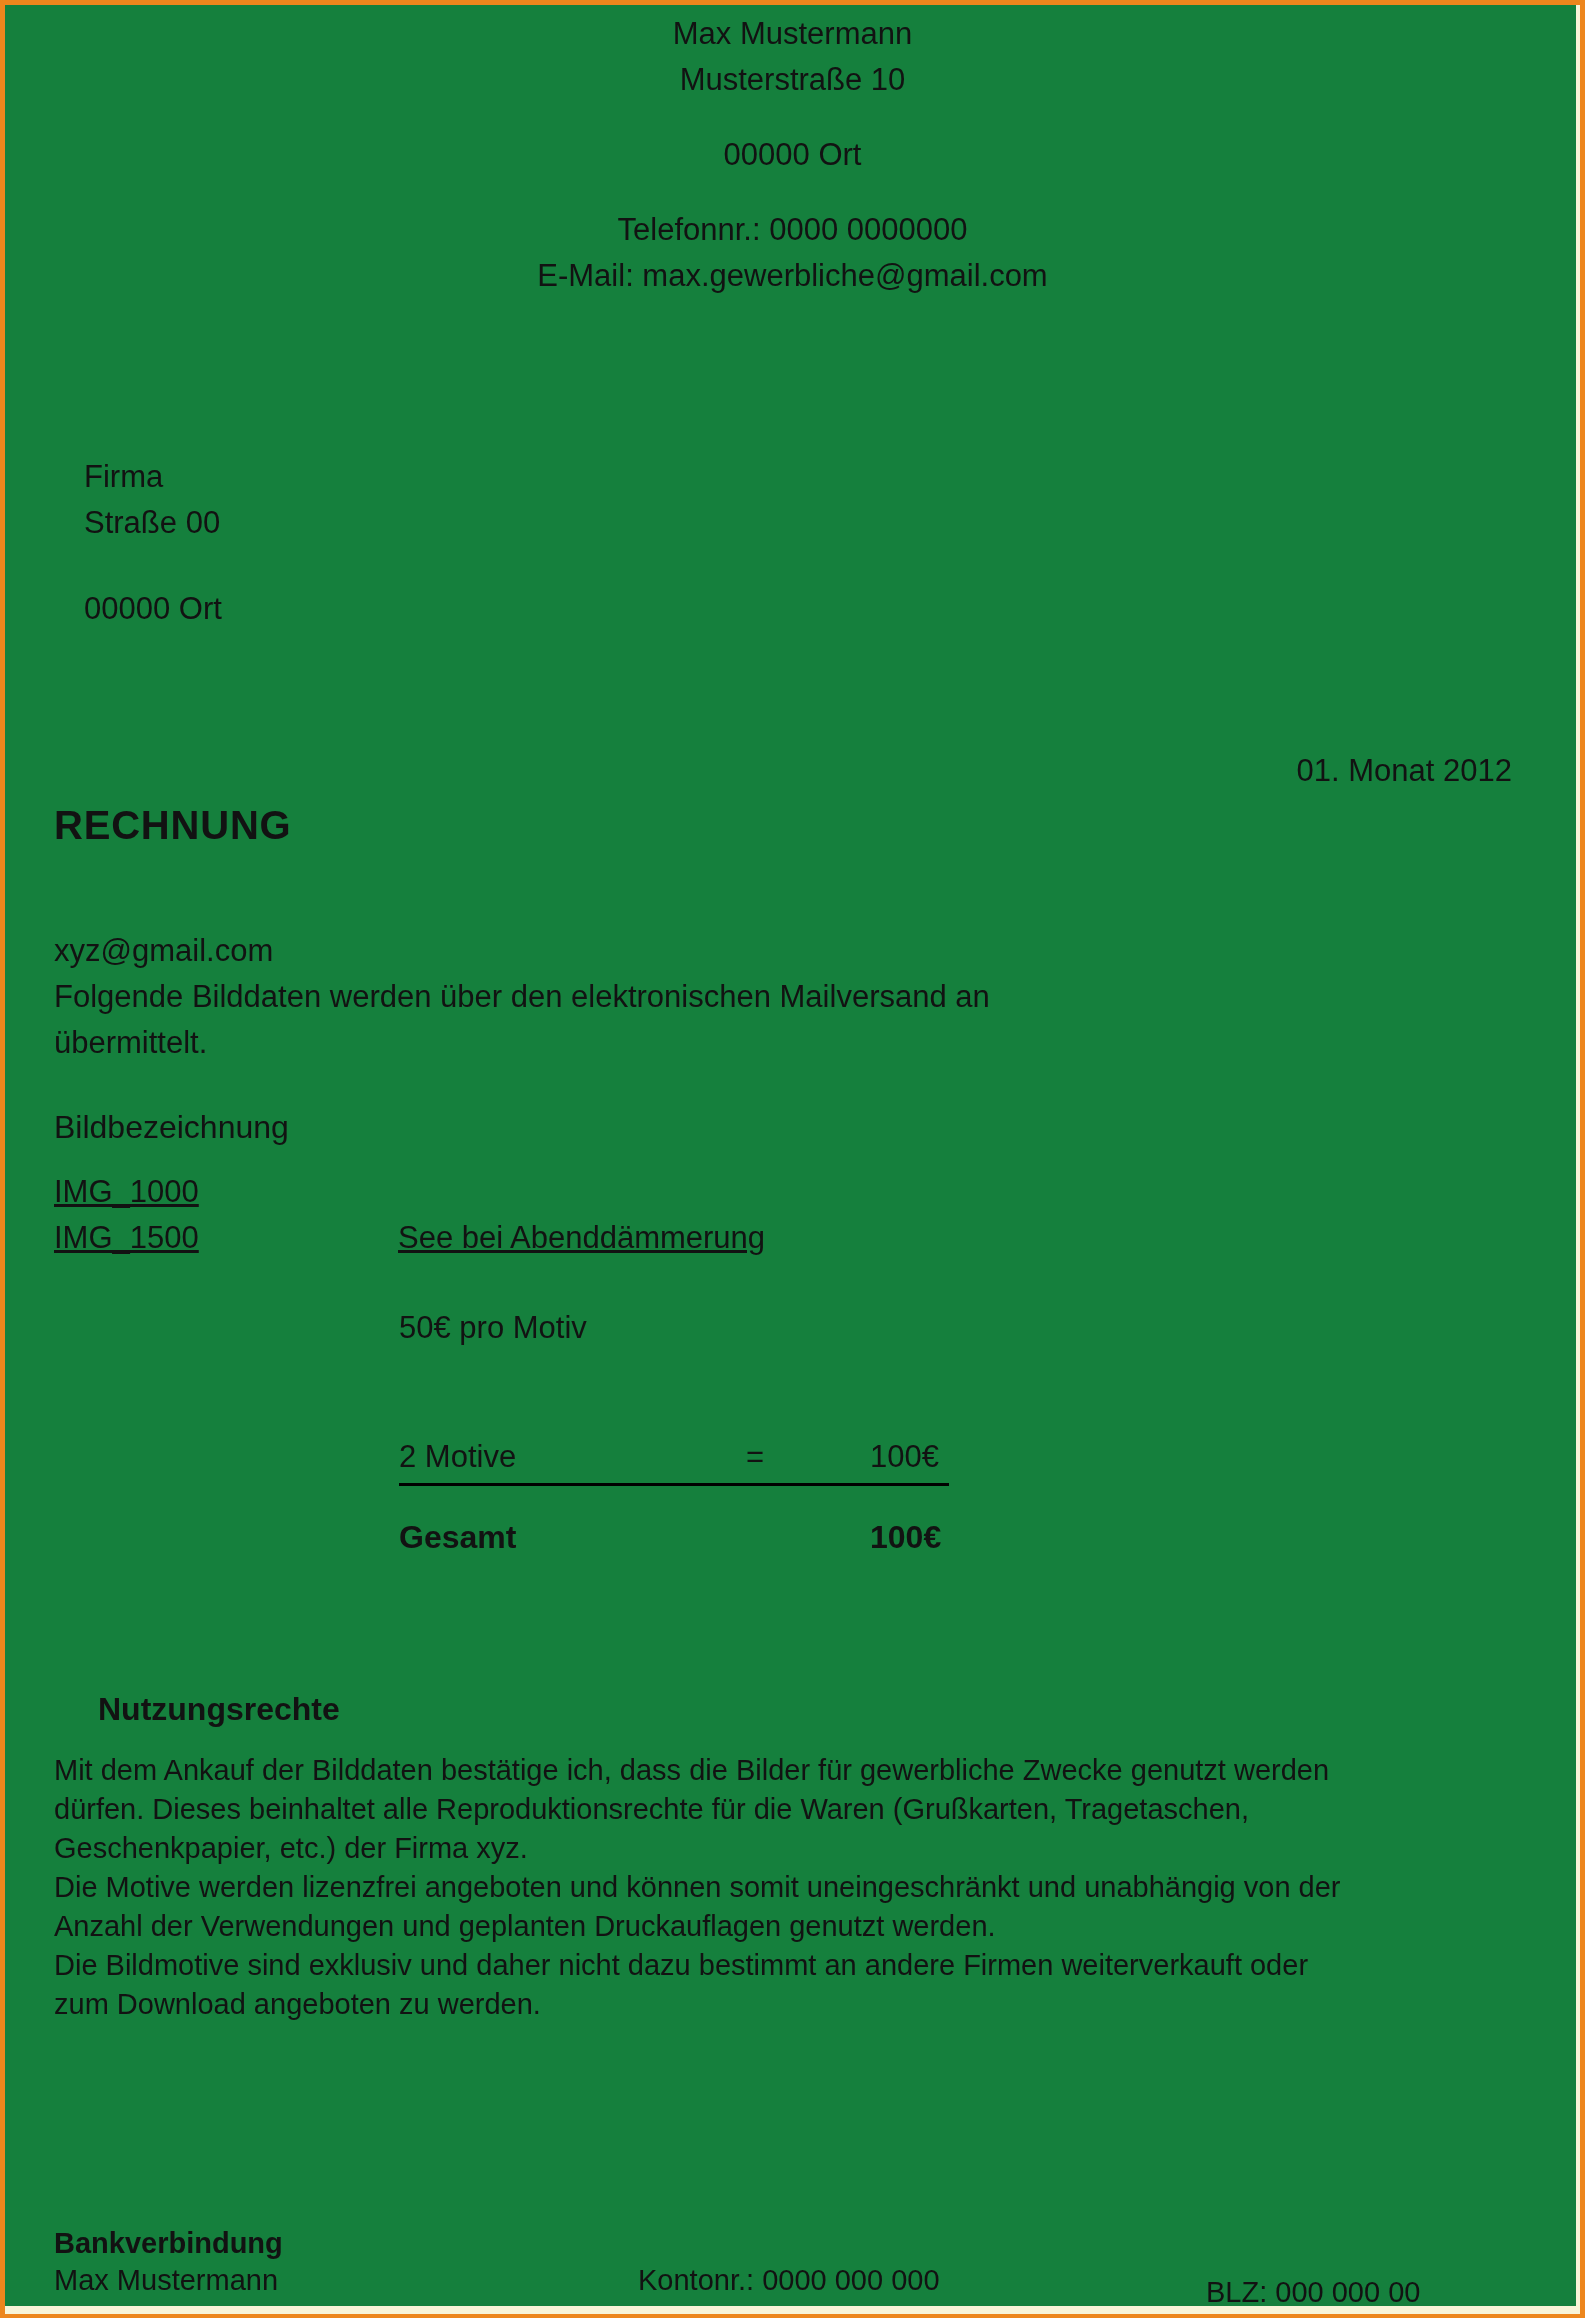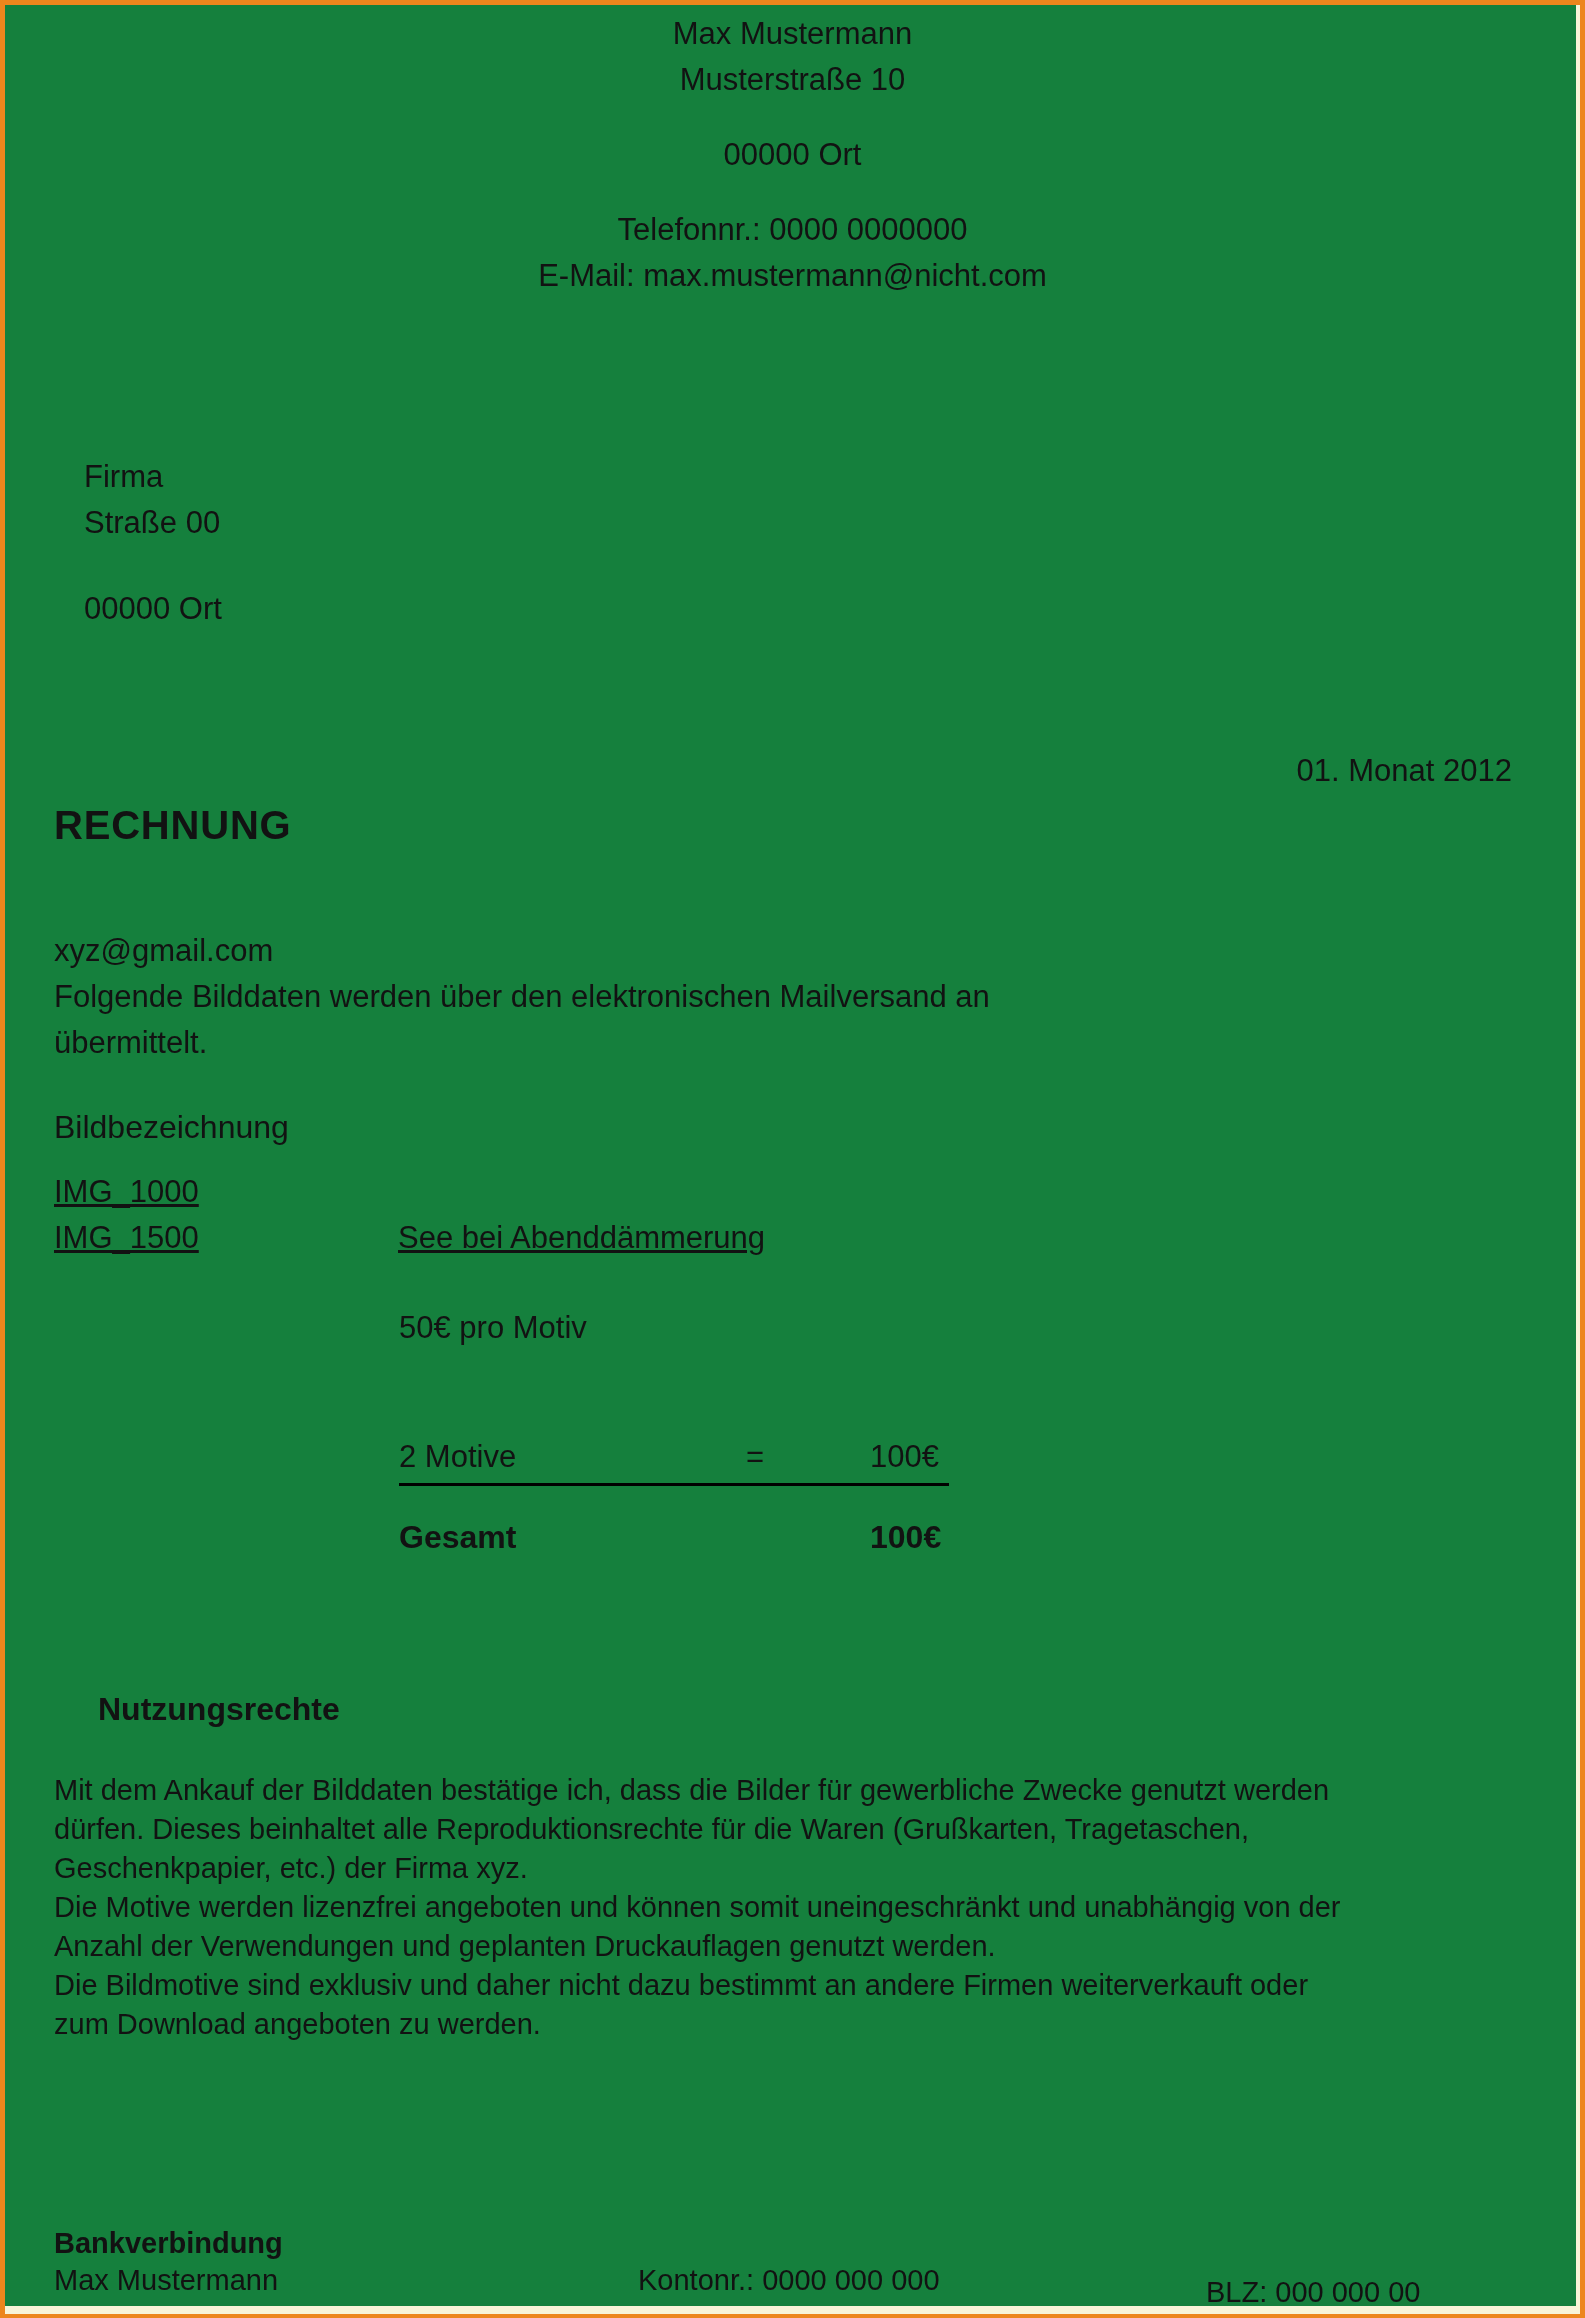--- a/index.html
+++ b/index.html
@@ -26,21 +26,21 @@
     background: #F8F4D8;
   }
   .page .accent-right {
     position: absolute;
     top: 0; bottom: 0; right: 0;
     width: 3.9px;
     background: #F8F4D8;
   }
   .block { position: absolute; }
   .t40 { font-size: 31px; line-height: 46px; }
-  .t38 { font-size: 29px; line-height: 39px; margin-top: 20px; }
+  .t38 { font-size: 29px; line-height: 39px; }
 
   .sender {
     top: 6.2px;
     left: 0;
     width: 100%;
     text-align: center;
   }
   .spacer-38 { height: 29px; }
   .spacer-52 { height: 40px; }
 
@@ -160,21 +160,21 @@
 
 <div class="page">
 
   <div class="block sender t40">
     <div>Max Mustermann</div>
     <div>Musterstraße 10</div>
     <div class="spacer-38"></div>
     <div>00000 Ort</div>
     <div class="spacer-38"></div>
     <div>Telefonnr.: 0000 0000000</div>
-    <div>E-Mail: max.mustermann@nicht.com</div>
+    <div>E-Mail: max.gewerbliche@gmail.com</div>
   </div>
 
   <div class="block recipient t40">
     <div>Firma</div>
     <div>Straße 00</div>
     <div class="spacer-52"></div>
     <div>00000 Ort</div>
   </div>
 
   <div class="block invoice-date">01. Monat 2012</div>

